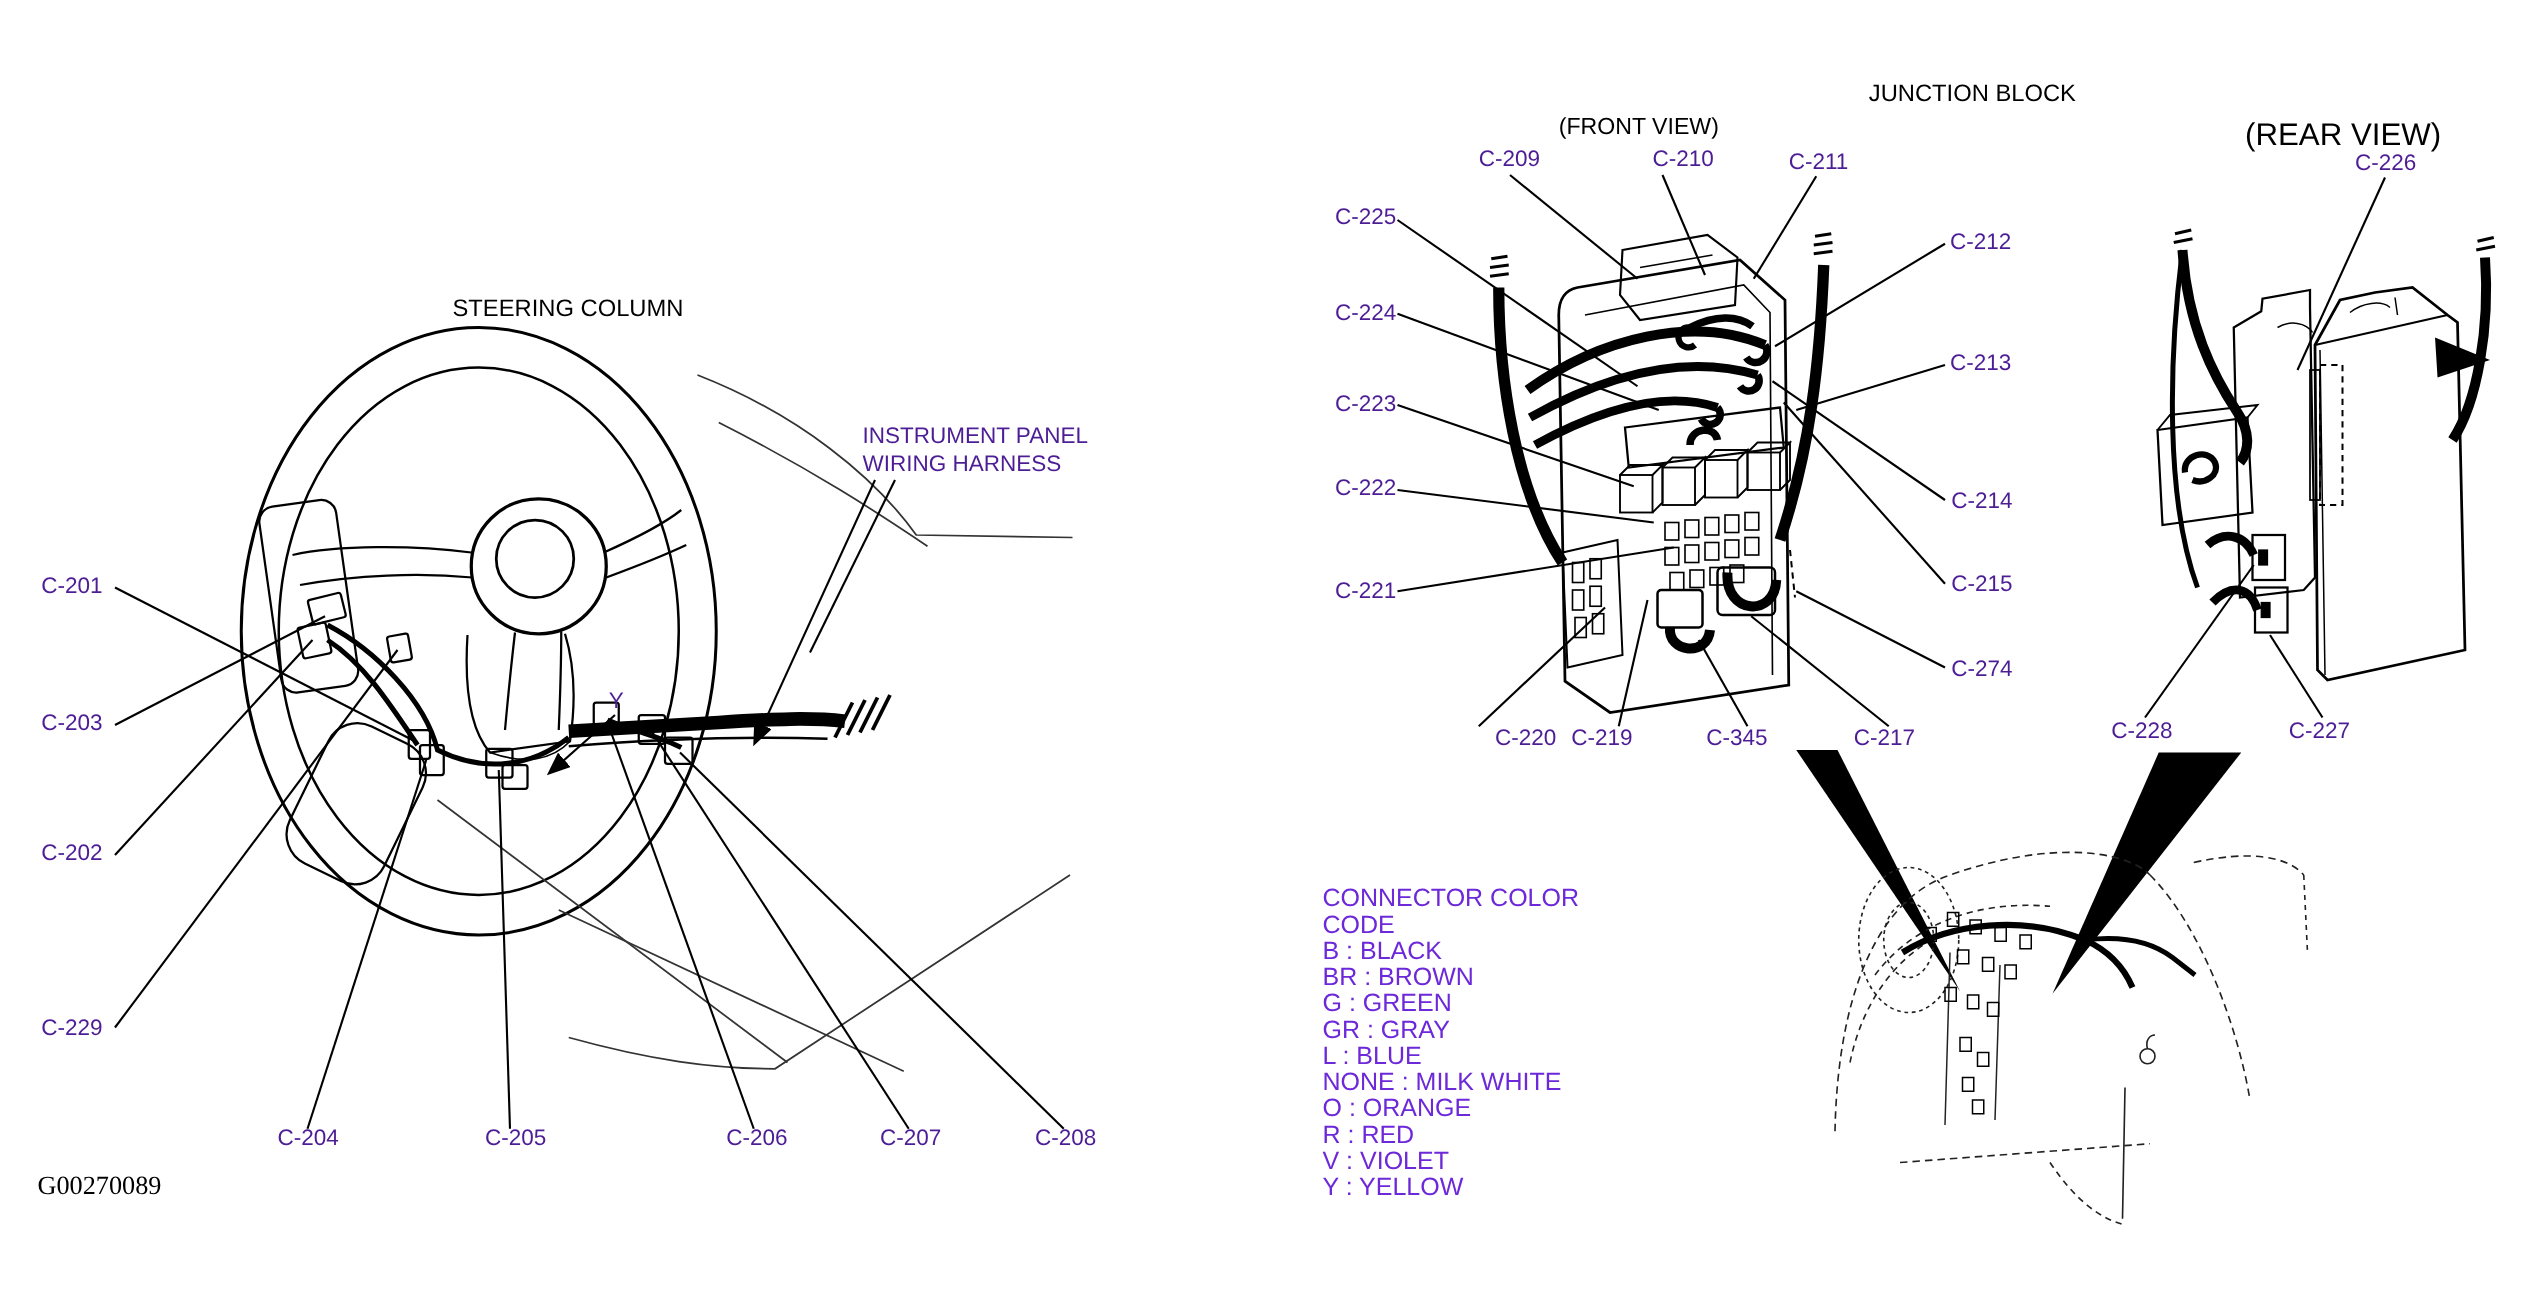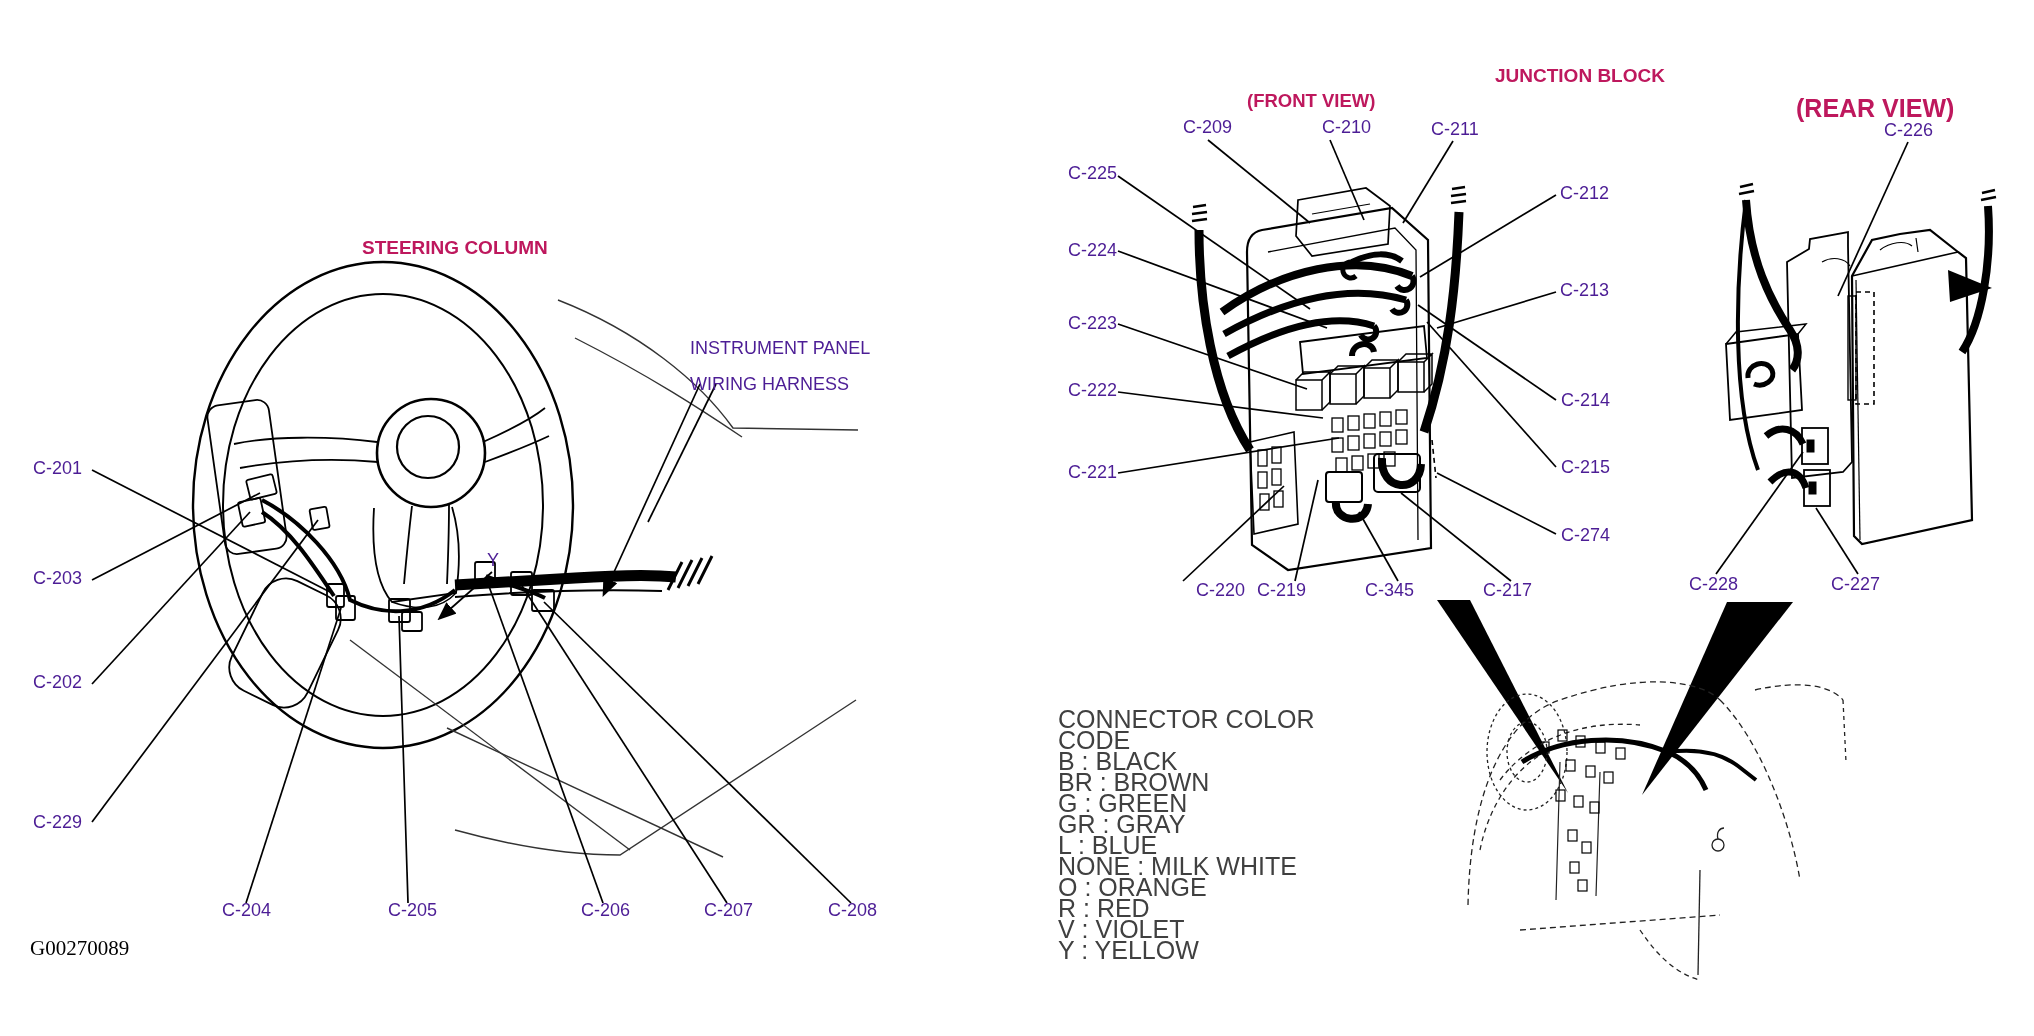--- a/index.html
+++ b/index.html
@@ -1,21 +1,21 @@
 <!DOCTYPE html>
 <html><head>
 <meta charset="utf-8">
 <style>
   html,body{margin:0;padding:0;background:#fff;}
   #stage{position:relative;width:2034px;height:1036px;background:#ffffff;overflow:hidden;
          font-family:"Liberation Sans", sans-serif;color:#000;}
   #art{position:absolute;left:0;top:0;z-index:1;}
   .lbl{position:absolute;z-index:2;font-size:18px;line-height:19px;white-space:nowrap;color:#4c1d95;}
-  .ttl{position:absolute;z-index:2;font-size:19px;font-weight:bold;line-height:20px;white-space:nowrap;color:#be185d;}
-  .legend{position:absolute;z-index:2;left:1058px;top:709px;font-size:25px;line-height:21px;white-space:nowrap;color:#404040;}
+  .ttl{position:absolute;z-index:2;font-size:19px;font-weight:normal;line-height:20px;white-space:nowrap;color:#000000;}
+  .legend{position:absolute;z-index:2;left:1058px;top:709px;font-size:20px;line-height:21px;white-space:nowrap;color:#6d28d9;}
   .gid{position:absolute;z-index:2;left:30px;top:937px;font-size:21px;line-height:22px;color:#000;font-family:Liberation Serif, serif;}
 </style>
 </head>
 <body>
 
 <div id="stage">
 
   <svg id="art" width="2034" height="1036" viewBox="0 0 2034 1036">
     <defs>
       <marker id="arw" markerWidth="11" markerHeight="9" refX="9" refY="4.5" orient="auto">
@@ -280,21 +280,21 @@
           <rect x="1570" y="862" width="9" height="11"></rect>
         <rect x="1578" y="880" width="9" height="11"></rect>
       </g>
     </g>
   </svg>
 
   <div class="ttl" style="left:362px;top:238px">STEERING COLUMN</div>
 
   <div class="lbl" style="left:690px;top:339px">
     <div>INSTRUMENT PANEL</div>
-    <div style="margin-top:17px">WIRING HARNESS</div>
+    <div style="margin-top:4px">WIRING HARNESS</div>
   </div>
 
   <div class="lbl" style="left:487px;top:551px">Y</div>
 
   <div class="lbl" style="left:33px;top:459px">C-201</div>
   <div class="lbl" style="left:33px;top:569px">C-203</div>
   <div class="lbl" style="left:33px;top:673px">C-202</div>
   <div class="lbl" style="left:33px;top:813px">C-229</div>
   <div class="lbl" style="left:222px;top:901px">C-204</div>
   <div class="lbl" style="left:388px;top:901px">C-205</div>

